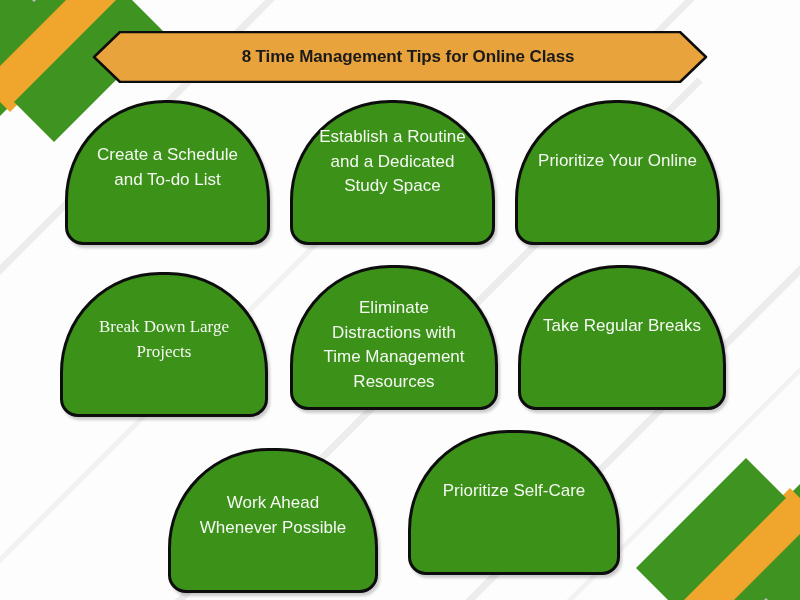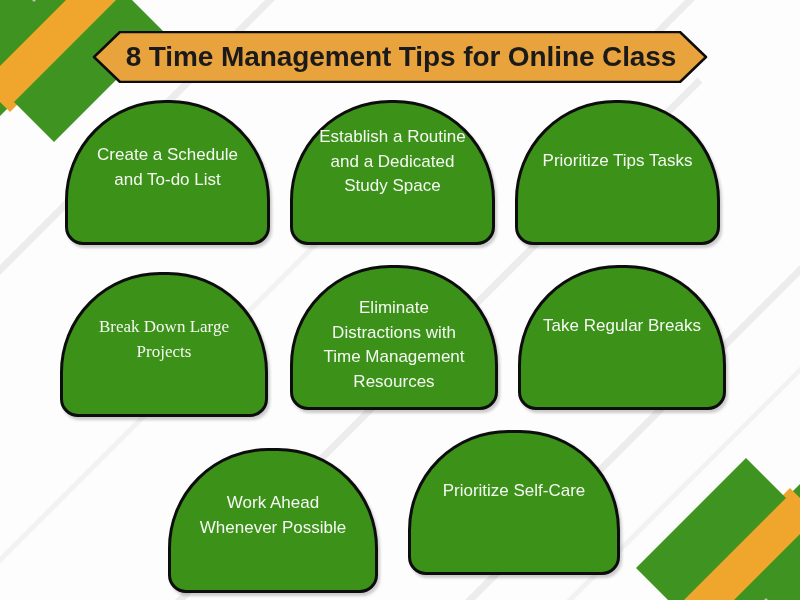--- a/index.html
+++ b/index.html
@@ -42,26 +42,26 @@
   .banner-wrap {
     position: absolute;
     left: 92px;
     top: 31px;
     width: 616px;
     height: 52px;
   }
   .banner-svg { display: block; }
   .banner-text {
     position: absolute;
-    left: 1px; top: 0;
+    left: 8px; top: 0;
     width: 616px; height: 52px;
     display: flex;
     align-items: center;
     justify-content: center;
-    font-size: 28px;
+    font-size: 17px;
     font-weight: bold;
     color: #1a1a1a;
     letter-spacing: -0.1px;
     white-space: nowrap;
   }
 
   
   .card {
     position: absolute;
     box-sizing: border-box;
@@ -131,21 +131,21 @@
     <div class="banner-text">8 Time Management Tips for Online Class</div>
   </div>
 
   <div class="card" style="left:65px;  top:100px; width:205px; height:145px;">
     <div class="card-label lines-2">Create a Schedule<br>and To-do List</div>
   </div>
   <div class="card" style="left:290px; top:100px; width:205px; height:145px;">
     <div class="card-label lines-3">Establish a Routine<br>and a Dedicated<br>Study Space</div>
   </div>
   <div class="card" style="left:515px; top:100px; width:205px; height:145px;">
-    <div class="card-label lines-1">Prioritize Tips Tasks</div>
+    <div class="card-label lines-1">Prioritize Your Online</div>
   </div>
 
   <div class="card" style="left:60px;  top:272px; width:208px; height:145px;font-family:Liberation Serif, serif;">
     <div class="card-label lines-2">Break Down Large<br>Projects</div>
   </div>
   <div class="card" style="left:290px; top:265px; width:208px; height:145px;">
     <div class="card-label lines-4">Eliminate<br>Distractions with<br>Time Management<br>Resources</div>
   </div>
   <div class="card" style="left:518px; top:265px; width:208px; height:145px;">
     <div class="card-label lines-1">Take Regular Breaks</div>

